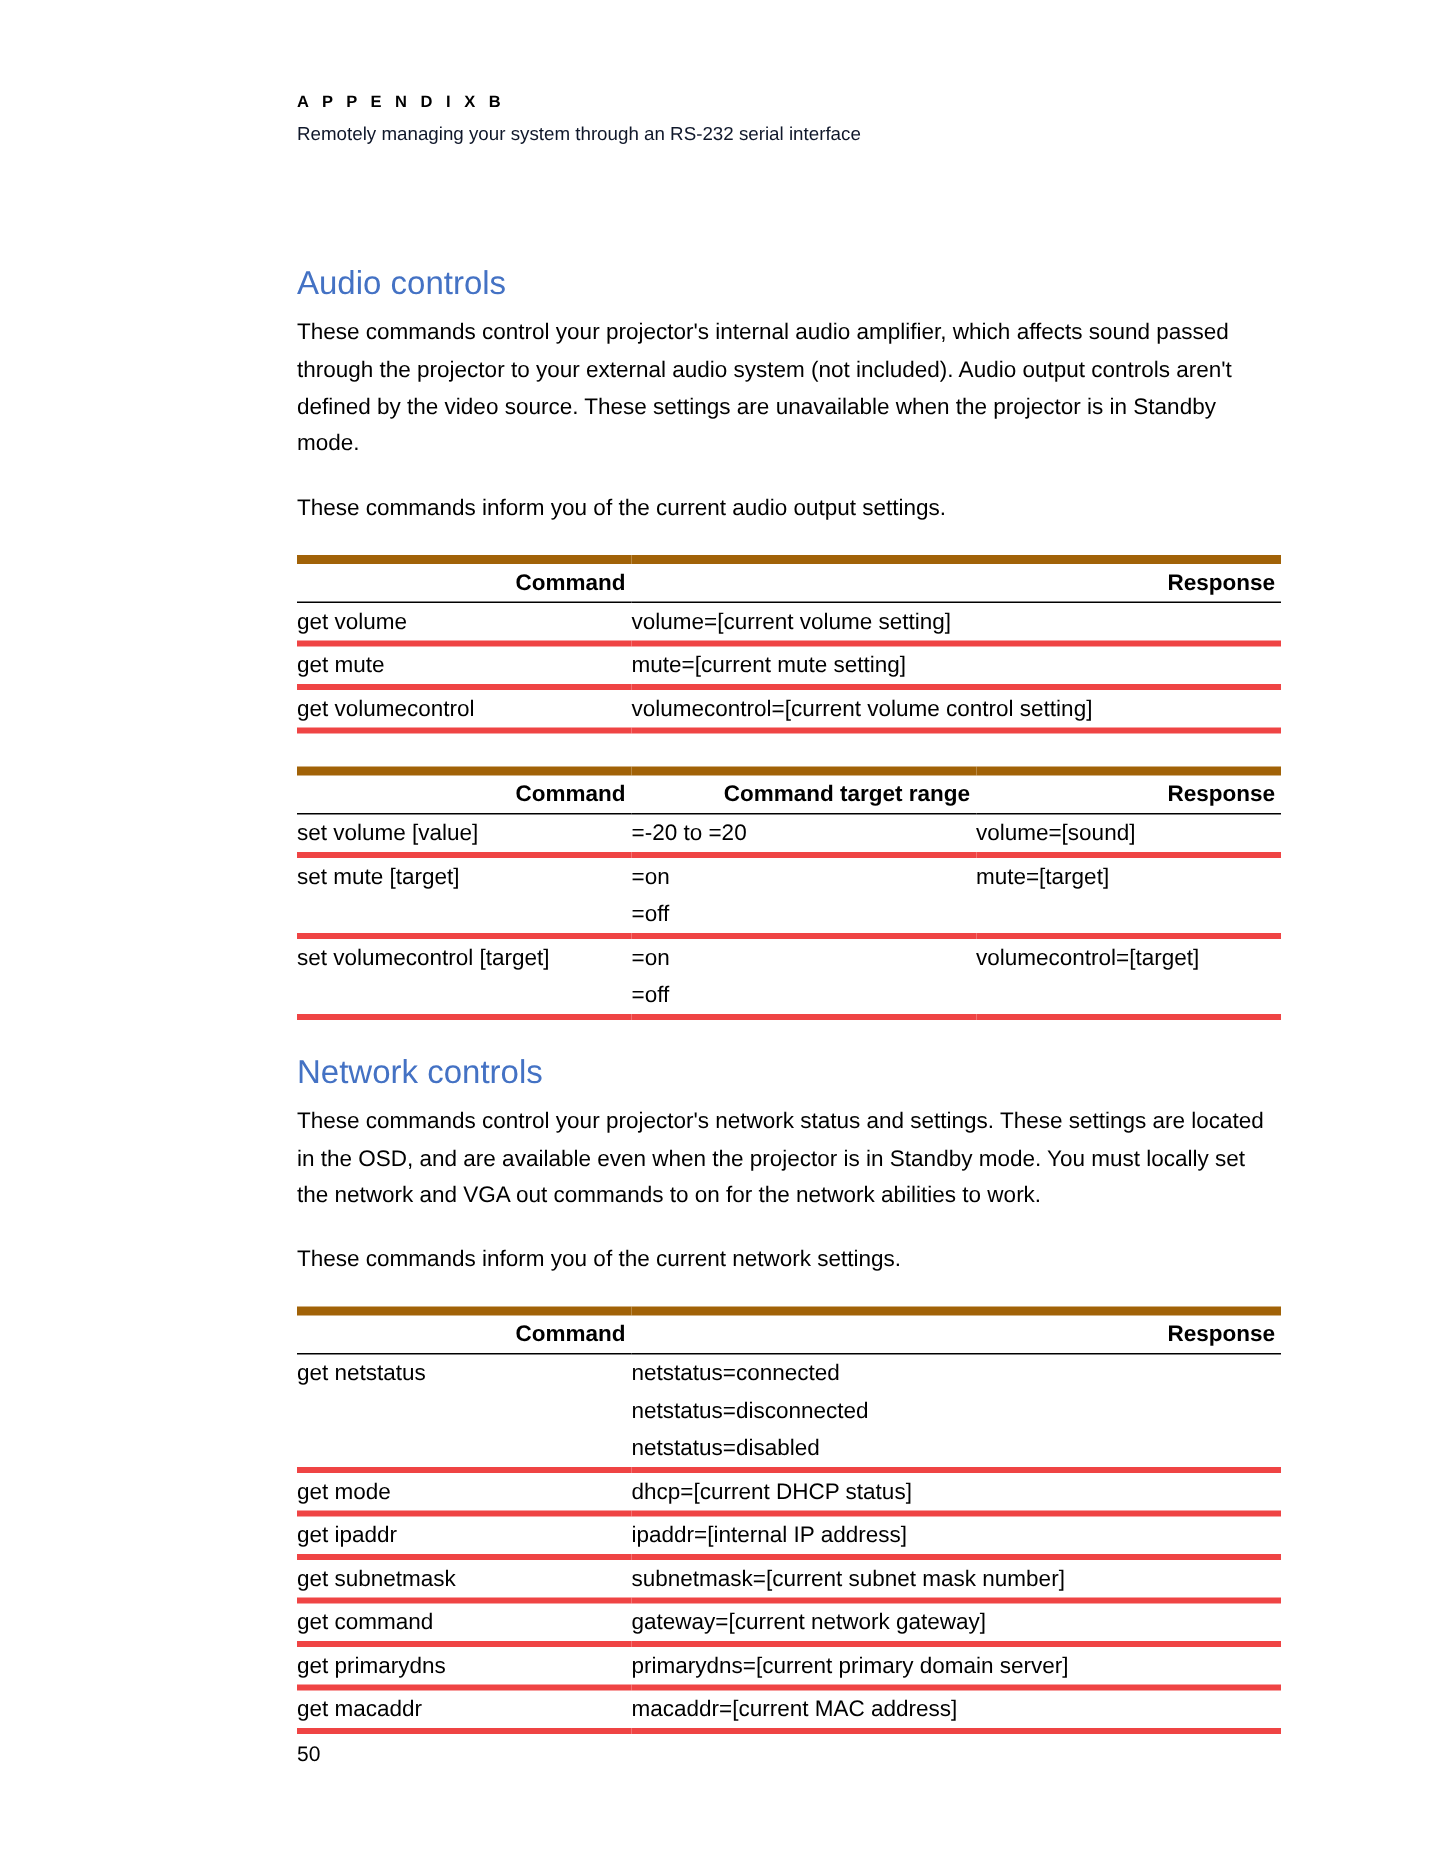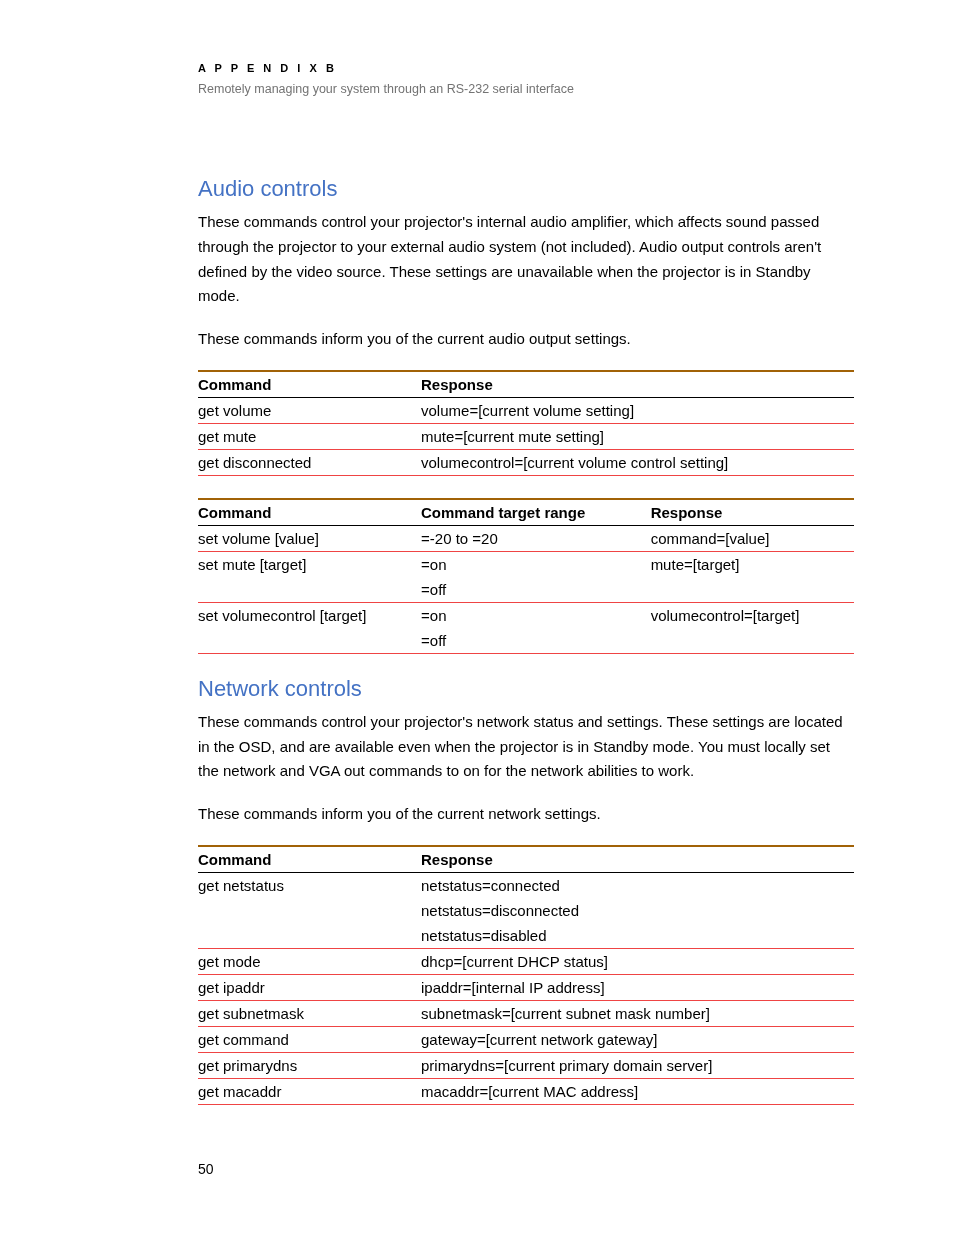--- a/index.html
+++ b/index.html
@@ -19,21 +19,21 @@
   .header-appendix {
     font-family: Arial, Helvetica, sans-serif;
     font-weight: bold;
     font-size: 11px;
     letter-spacing: 3px;
     margin-bottom: 8px;
   }
   .header-sub {
     font-family: Arial, Helvetica, sans-serif;
     font-size: 12.5px;
-    color: #737373;
+    color: #0f172a;
     margin-bottom: 80px;
   }
   .section-heading {
     font-family: Arial, Helvetica, sans-serif;
     font-size: 22px;
     color: #4472c4;
     margin: 0 0 8px 0;
     font-weight: 400;
   }
   .para {
@@ -45,28 +45,28 @@
   }
   .italic { font-style: italic; }
   table {
     width: 100%;
     border-collapse: collapse;
     font-family: Arial, Helvetica, sans-serif;
     font-size: 15px;
     margin-bottom: 22px;
   }
   th {
-    text-align: left;
+    text-align: right;
     font-weight: bold;
-    border-top: 2px solid #a16207;
+    border-top: 6px solid #a16207;
     border-bottom: 1px solid #000;
     padding: 4px 4px 4px 0;
   }
   td {
-    border-bottom: 1px solid #ef4444;
+    border-bottom: 4px solid #ef4444;
     padding: 4px 4px 4px 0;
     vertical-align: top;
   }
   td.noborder { border-bottom: none; }
   .col-cmd   { width: 34%; }
   .col-resp  { width: 66%; }
   .col-cmd3  { width: 34%; }
   .col-trg3  { width: 35%; }
   .col-resp3 { width: 31%; }
   .pagenum {
@@ -98,40 +98,40 @@
     <tbody>
       <tr>
         <td>get volume</td>
         <td>volume=[current volume setting]</td>
       </tr>
       <tr>
         <td>get mute</td>
         <td>mute=[current mute setting]</td>
       </tr>
       <tr>
-        <td>get disconnected</td>
+        <td>get volumecontrol</td>
         <td>volumecontrol=[current volume control setting]</td>
       </tr>
     </tbody>
   </table>
 
 
   <table>
     <thead>
       <tr>
         <th class="col-cmd3">Command</th>
         <th class="col-trg3">Command target range</th>
         <th class="col-resp3">Response</th>
       </tr>
     </thead>
     <tbody>
       <tr>
         <td>set volume [value]</td>
         <td>=-20 to =20</td>
-        <td>command=[value]</td>
+        <td>volume=[sound]</td>
       </tr>
       <tr>
         <td class="noborder">set mute [target]</td>
         <td class="noborder">=on</td>
         <td class="noborder">mute=[target]</td>
       </tr>
       <tr>
         <td></td>
         <td>=off</td>
         <td></td>

